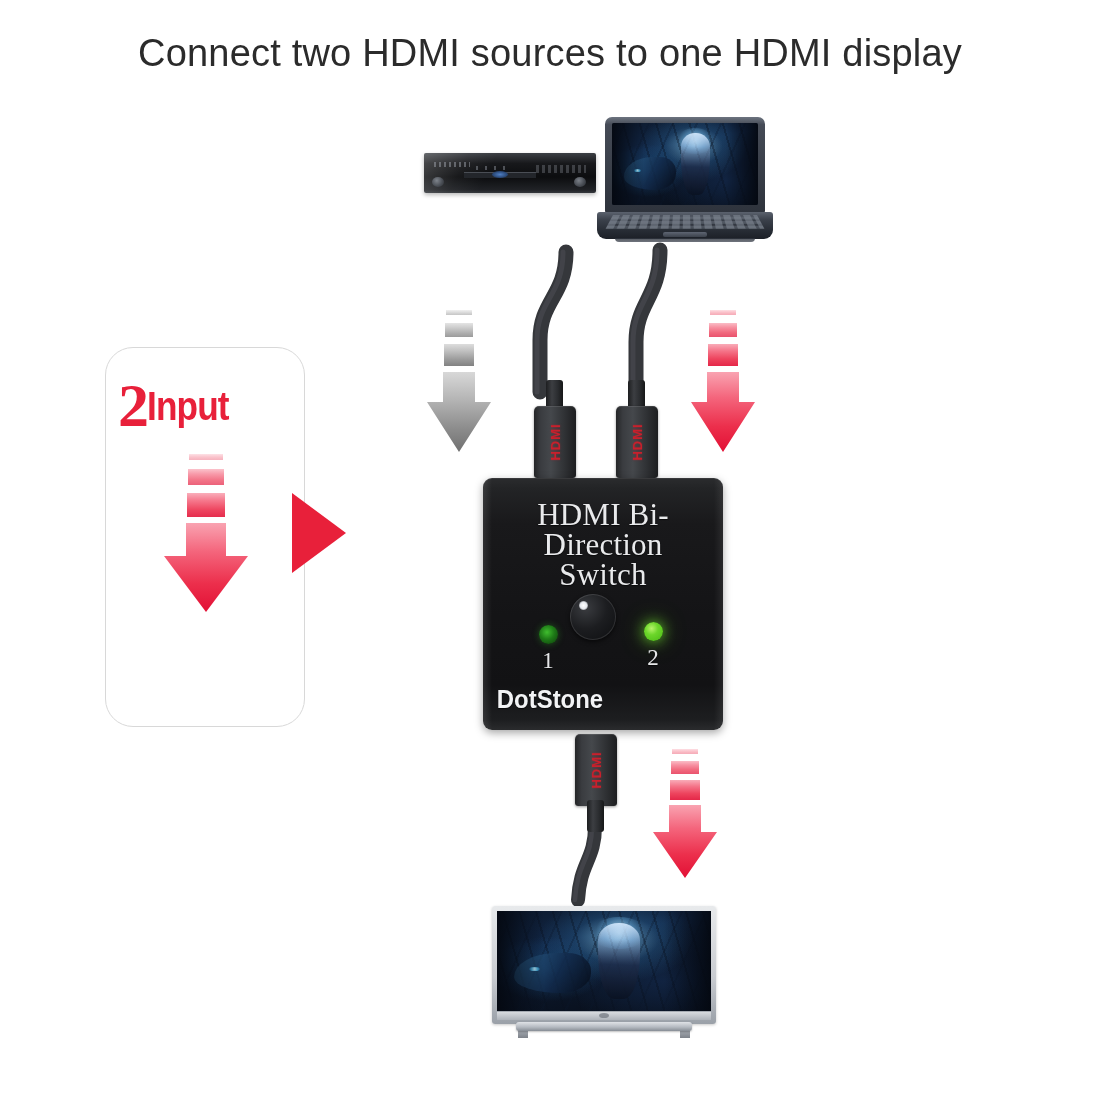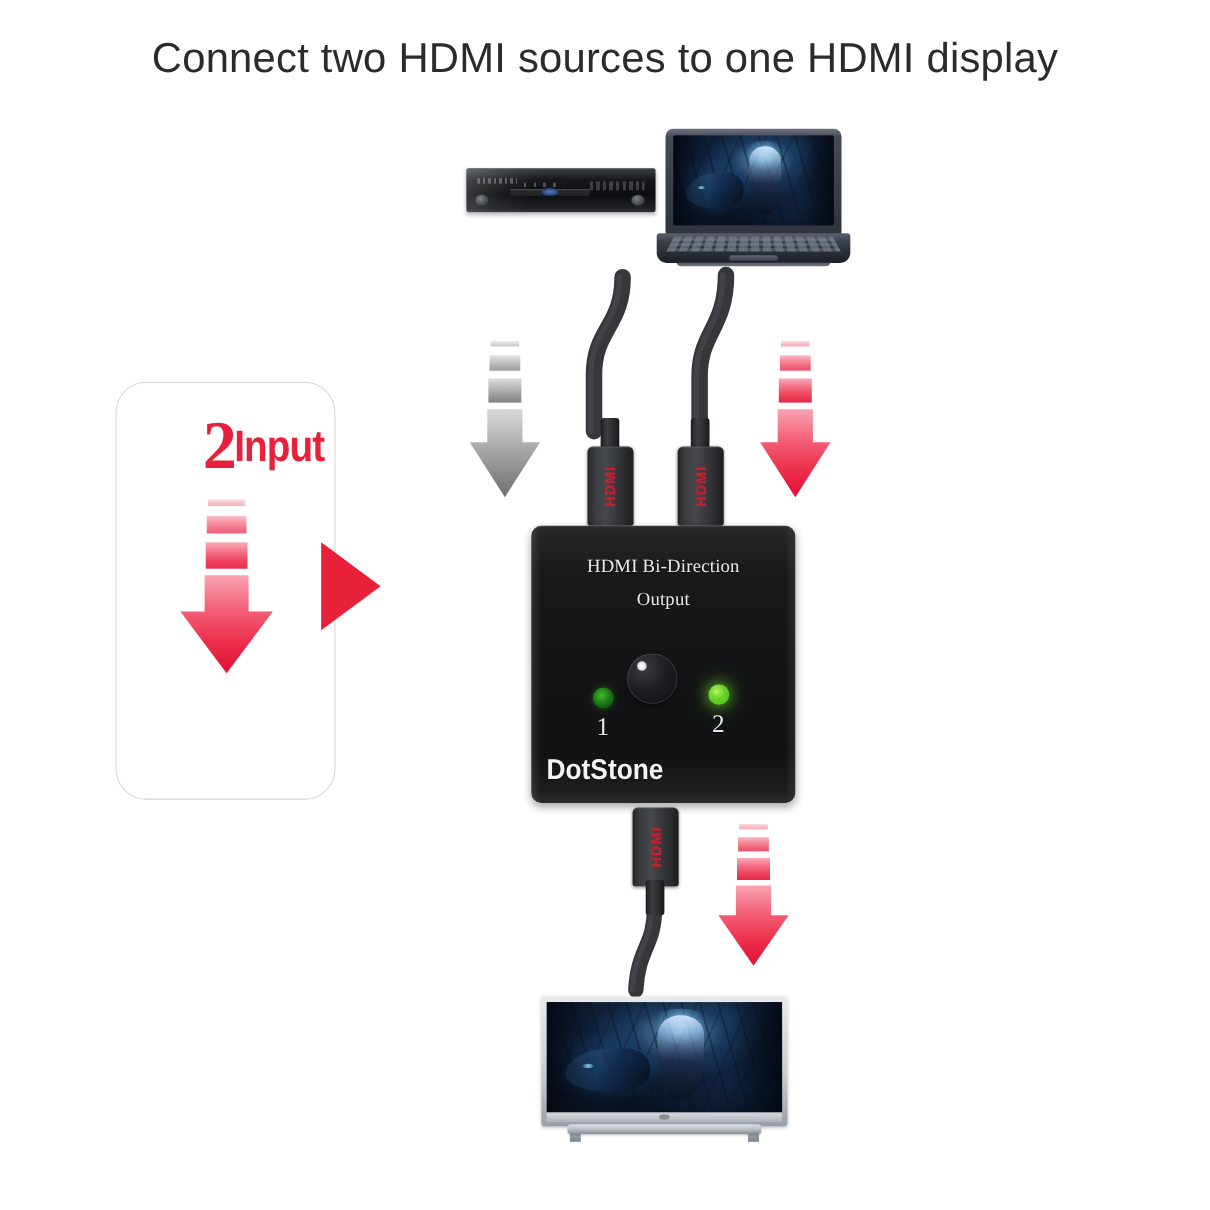--- a/index.html
+++ b/index.html
@@ -44,23 +44,23 @@
     top: 347px;
     width: 200px;
     height: 380px;
     border: 1px solid #d8d8d8;
     border-radius: 28px;
     background: #ffffff;
     box-sizing: border-box;
   }
   .info-line {
     position: absolute;
-    left: 0;
+    left: 12px;
     width: 200px;
-    text-align: right;
+    text-align: left;
     white-space: nowrap;
     color: #e8203a;
   }
   .info-line.top { top: 26px; }
   .info-line.bottom { top: 278px; }
   .big-num {
     font-family: "Liberation Serif", serif;
     font-size: 62px;
     font-weight: 700;
     line-height: 1;
@@ -343,21 +343,21 @@
     top: 0; bottom: 0; width: 9px;
   }
   .sw-edge-l { left: 0; background: linear-gradient(90deg, rgba(255,255,255,0.10), rgba(255,255,255,0)); }
   .sw-edge-r { right: 0; background: linear-gradient(270deg, rgba(255,255,255,0.08), rgba(255,255,255,0)); }
   .sw-title {
     position: absolute;
     left: 0; top: 22px;
     width: 240px;
     text-align: center;
     font-family: "Liberation Serif", serif;
-    font-size: 17px;
+    font-size: 31px;
     line-height: 30px;
     color: #e9eaec;
     letter-spacing: 0.2px;
     text-shadow: 0 1px 1px rgba(0,0,0,0.6);
   }
   .knob {
     position: absolute;
     left: 570px;
     top: 594px;
     width: 46px; height: 46px;
@@ -549,21 +549,21 @@
   </div>
   <div class="conn c2">
     <div class="conn-lbl">HDMI</div>
   </div>
 
   <div class="switch-box">
     <div class="sw-edge-l"></div>
     <div class="sw-edge-r"></div>
     <div class="sw-title">
       <span>HDMI Bi-Direction</span><br>
-      <span>Output</span>
+      <span>Switch</span>
     </div>
   </div>
 
   <div class="knob"></div>
   <div class="knob-hl"></div>
 
   <div class="led dim"></div>
   <div class="led on"></div>
   <div class="led-label one">1</div>
   <div class="led-label two">2</div>

